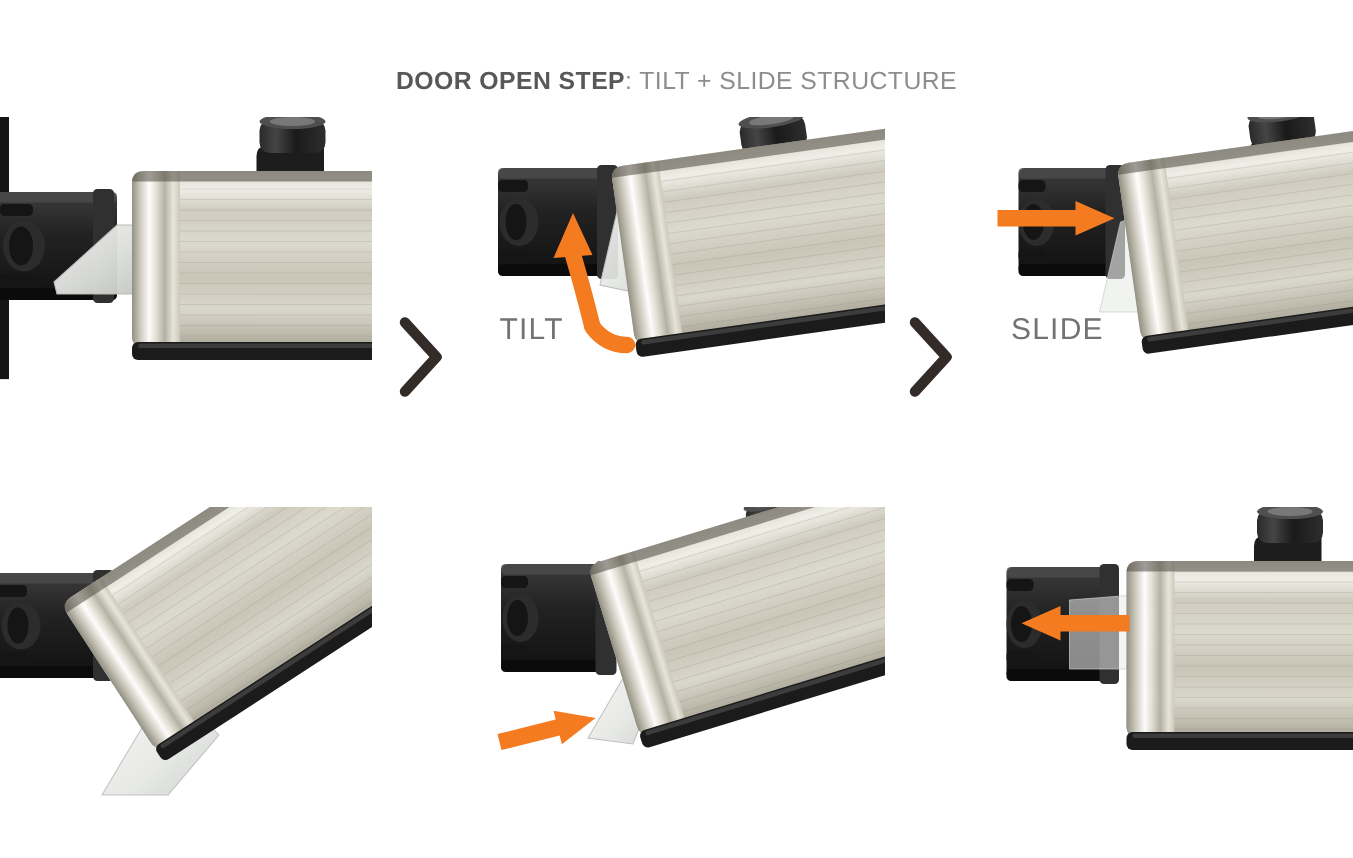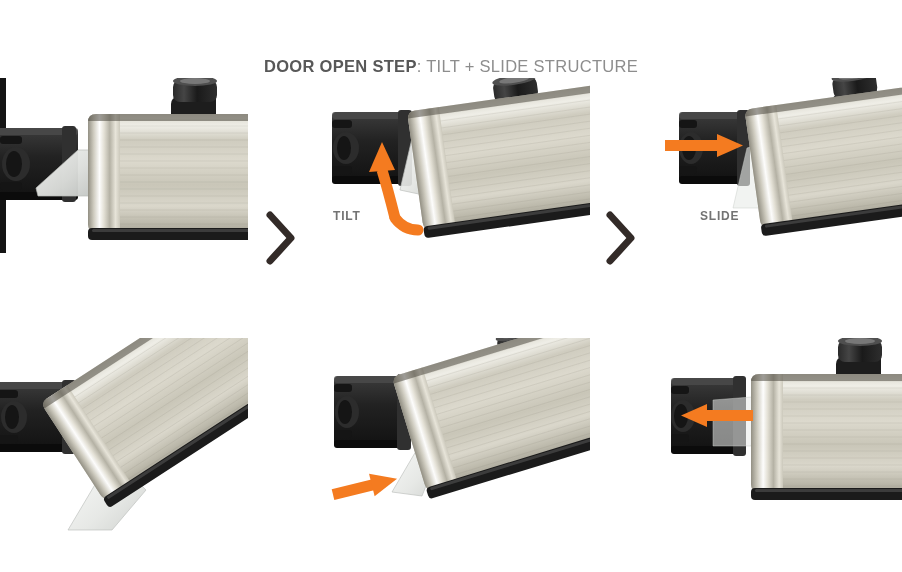--- a/index.html
+++ b/index.html
@@ -25,21 +25,20 @@
 
   
   .section-title {
     position: absolute;
     width: 902px;
     text-align: center;
     font-size: 16.5px;
     letter-spacing: 0.3px;
     white-space: nowrap;
     user-select: none;
-    margin-top: 12px;
   }
   .section-title .strong {
     font-weight: bold;
     color: #585858;
   }
   .section-title .light {
     font-weight: normal;
     color: #8d8d8d;
   }
   #title-open  { top: 45px; }
@@ -71,30 +70,30 @@
     position: absolute;
     width: 36px;
     height: 56px;
   }
   #chev-open-1  { left: 262px; top: 132px; }
   #chev-open-2  { left: 602px; top: 132px; }
 
   
   .action-label {
     position: absolute;
-    font-size: 12px;
-    font-weight: bold;
+    font-size: 20px;
+    font-weight: normal;
     letter-spacing: 0.8px;
     color: #737373;
     white-space: nowrap;
     user-select: none;
     text-align: right;
   }
   #label-tilt  { left: 333px; top: 209px; }
-  #label-slide { left: 700px; top: 209px; }
+  #label-slide { left: 674px; top: 209px; }
 </style>
 </head>
 <body>
 
 <div class="stage">
 
   <div class="section-title" id="title-open">
     <span class="strong">DOOR OPEN STEP</span><span class="light">: TILT + SLIDE STRUCTURE</span>
   </div>
 

